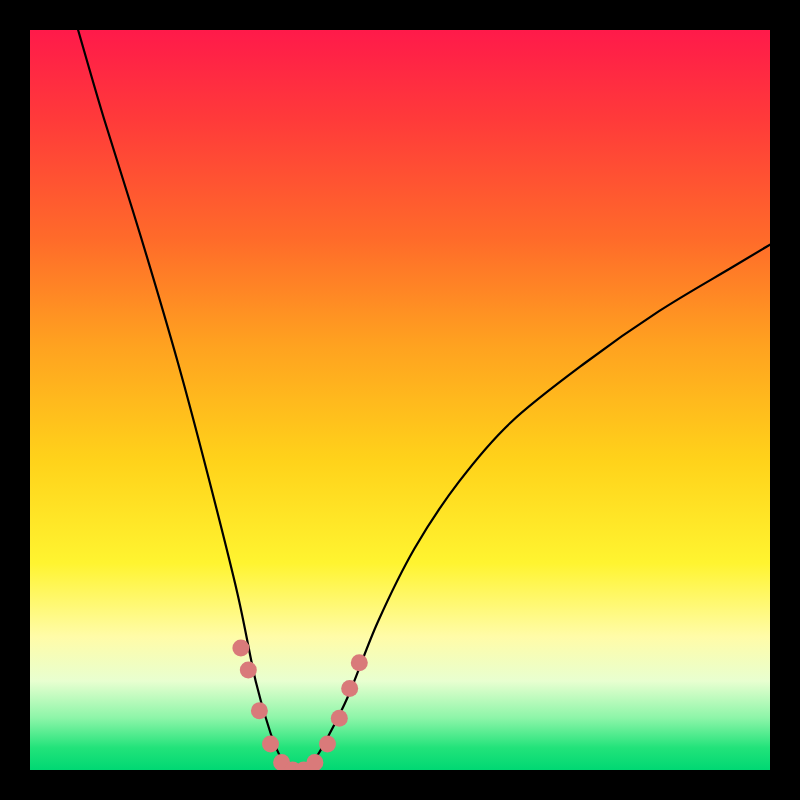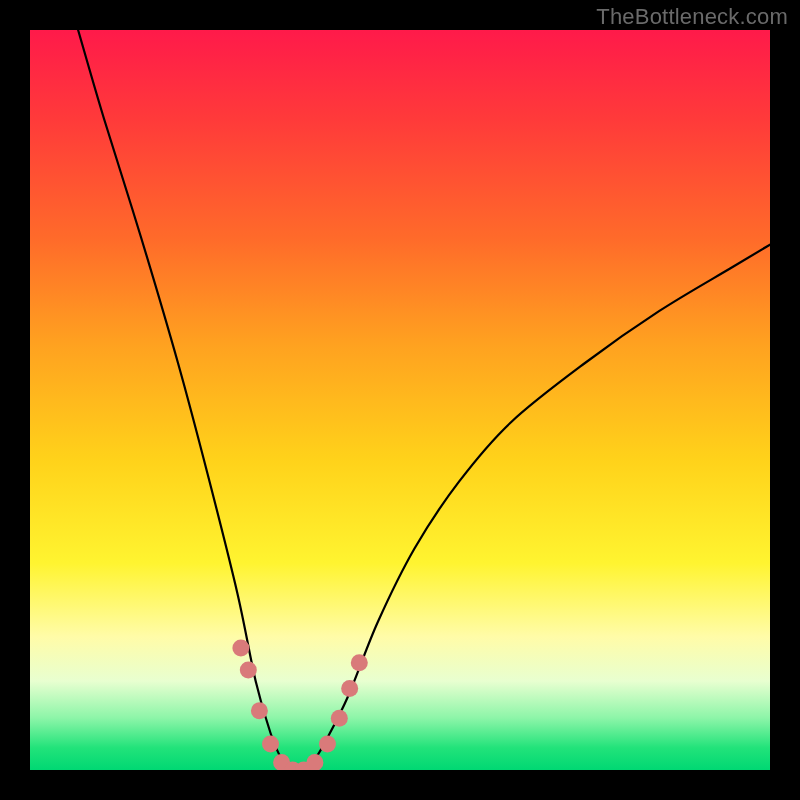--- a/index.html
+++ b/index.html
@@ -67,14 +67,13 @@
           <circle cx="262.7" cy="740" r="8.5" fill="#d97a7a"></circle>
           <circle cx="273.8" cy="740" r="8.5" fill="#d97a7a"></circle>
           <circle cx="284.90000000000003" cy="732.6" r="8.5" fill="#d97a7a"></circle>
           <circle cx="297.48" cy="714.1" r="8.5" fill="#d97a7a"></circle>
           <circle cx="309.32" cy="688.1999999999999" r="8.5" fill="#d97a7a"></circle>
           <circle cx="319.68" cy="658.6" r="8.5" fill="#d97a7a"></circle>
           <circle cx="329.3" cy="632.6999999999999" r="8.5" fill="#d97a7a"></circle>
         </g>
     </svg>
   </div>
-  <div class="watermark">TheBottleneck.com</div>
 </div>
 
 </body></html>

